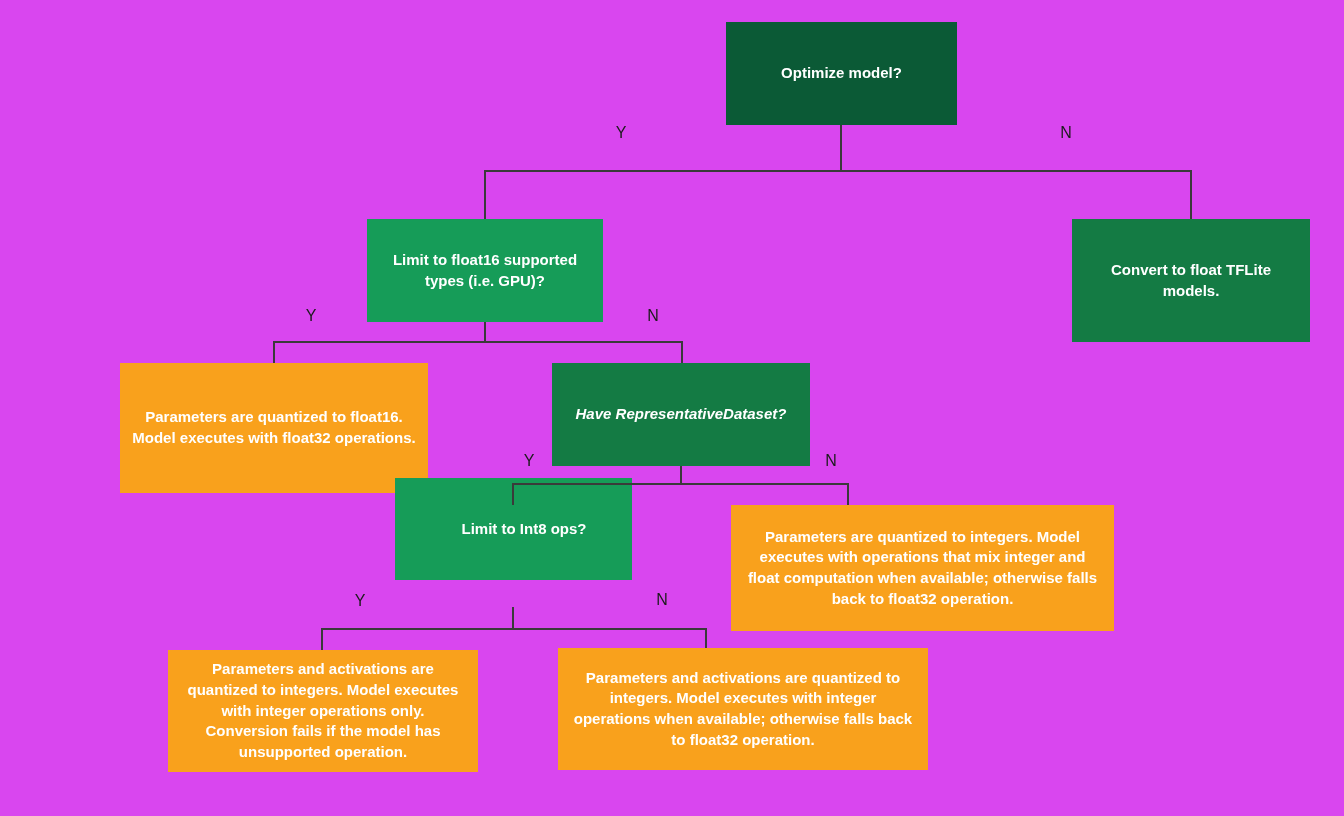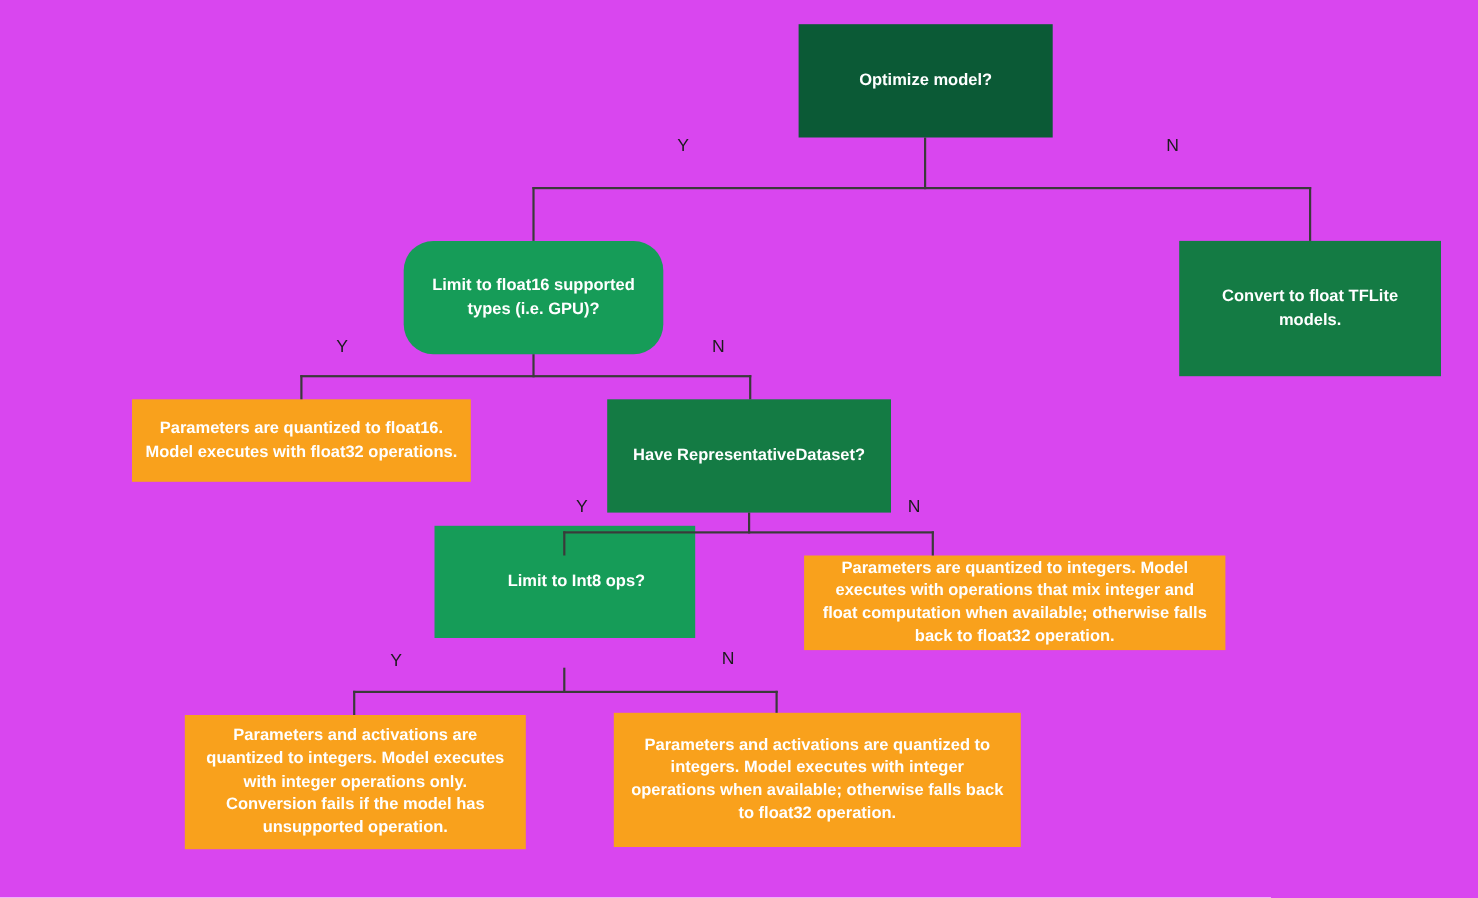--- a/index.html
+++ b/index.html
@@ -40,31 +40,31 @@
     color: #1c1c1c;
   }
 </style>
 </head>
 <body>
 
 <div class="canvas">
 
   <div class="node dark" style="left:726px; top:22px; width:231px; height:103px;">Optimize model?</div>
 
-  <div class="node light" style="left:367px; top:219px; width:236px; height:103px;border-radius:27px;">Limit to float16 supported types (i.e. GPU)?</div>
+  <div class="node light" style="left:367px; top:219px; width:236px; height:103px;">Limit to float16 supported types (i.e. GPU)?</div>
 
   <div class="node medium" style="left:1072px; top:219px; width:238px; height:123px;">Convert to float TFLite models.</div>
 
-  <div class="node orange" style="left:120px; top:363px; width:308px; height:75px;">Parameters are quantized to float16. Model executes with float32 operations.</div>
+  <div class="node orange" style="left:120px; top:363px; width:308px; height:130px;">Parameters are quantized to float16. Model executes with float32 operations.</div>
 
-  <div class="node medium" style="left:552px; top:363px; width:258px; height:103px;">Have RepresentativeDataset?</div>
+  <div class="node medium" style="left:552px; top:363px; width:258px; height:103px;font-style:italic;">Have RepresentativeDataset?</div>
 
   <div class="node light" style="left:395px; top:478px; width:237px; height:102px;padding-left:33px;">Limit to Int8 ops?</div>
 
-  <div class="node orange" style="left:731px; top:505px; width:383px; height:86px;">Parameters are quantized to integers. Model executes with operations that mix integer and float computation when available; otherwise falls back to float32 operation.</div>
+  <div class="node orange" style="left:731px; top:505px; width:383px; height:126px;">Parameters are quantized to integers. Model executes with operations that mix integer and float computation when available; otherwise falls back to float32 operation.</div>
 
   <div class="node orange" style="left:168px; top:650px; width:310px; height:122px;">Parameters and activations are quantized to integers. Model executes with integer operations only. Conversion fails if the model has unsupported operation.</div>
 
   <div class="node orange" style="left:558px; top:648px; width:370px; height:122px;">Parameters and activations are quantized to integers. Model executes with integer operations when available; otherwise falls back to float32 operation.</div>
 
   <div class="line" style="left:840px; top:125px; width:2px; height:47px;"></div>
   <div class="line" style="left:484px; top:170px; width:708px; height:2px;"></div>
   <div class="line" style="left:484px; top:170px; width:2px; height:49px;"></div>
   <div class="line" style="left:1190px; top:170px; width:2px; height:49px;"></div>
 

